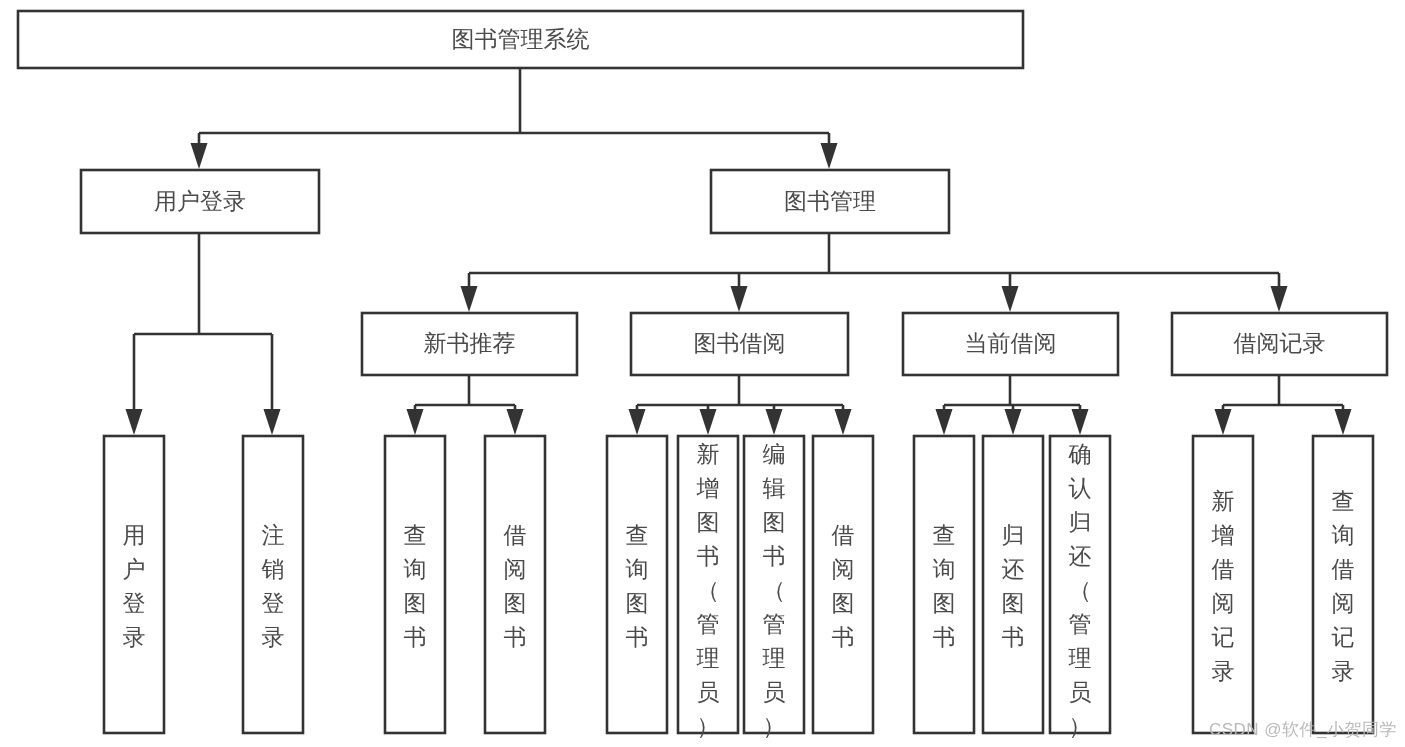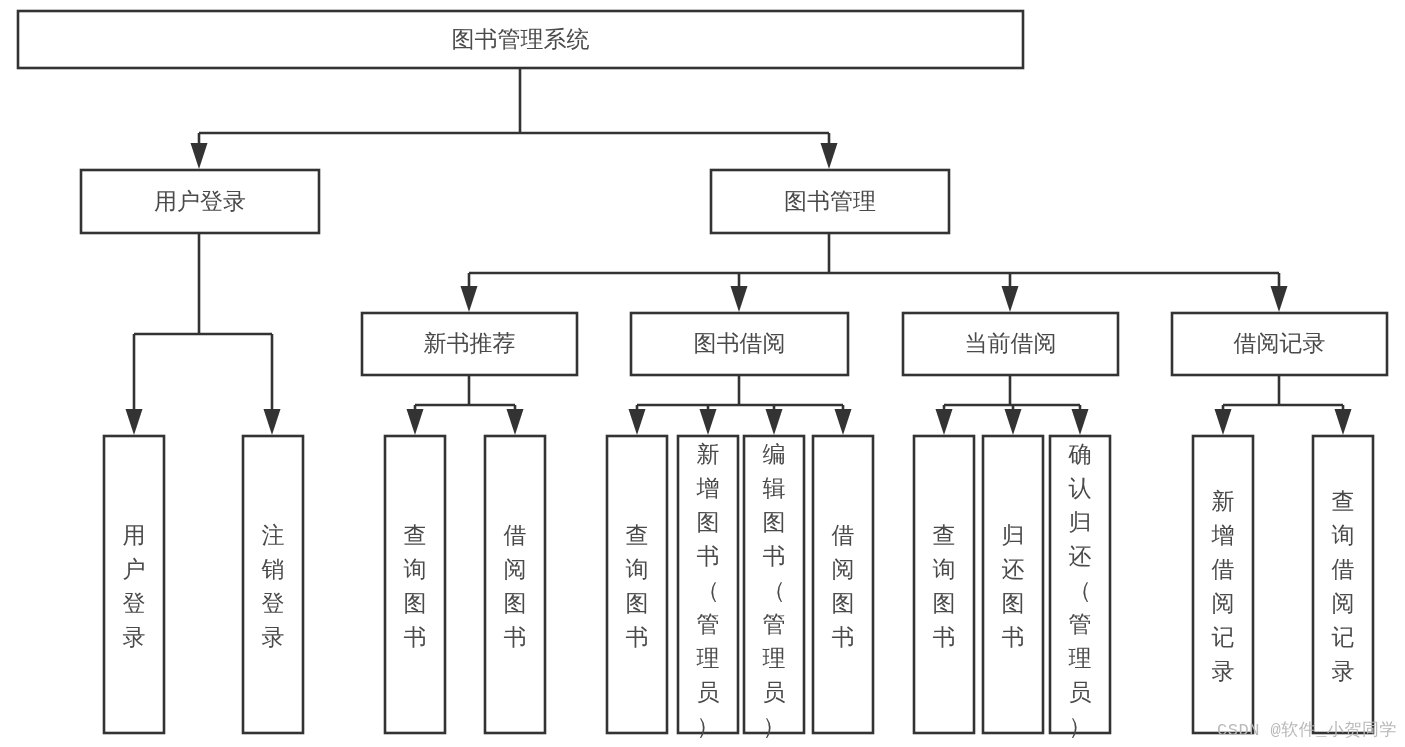--- a/index.html
+++ b/index.html
@@ -50,21 +50,21 @@
   .node-label-vertical {
     fill: #4a4a4a;
     font-family: "Liberation Sans", "DejaVu Sans", sans-serif;
     font-size: 23px;
     text-anchor: middle;
   }
   .watermark {
     position: absolute;
     right: 8px;
     bottom: 6px;
-    font-family: Liberation Mono, monospace;
+    font-family: Liberation Sans, sans-serif;
     font-size: 17px;
     color: #b9b9b9;
     letter-spacing: 0.5px;
     white-space: nowrap;
     user-select: none;
   }
 </style>
 </head>
 <body>
 

